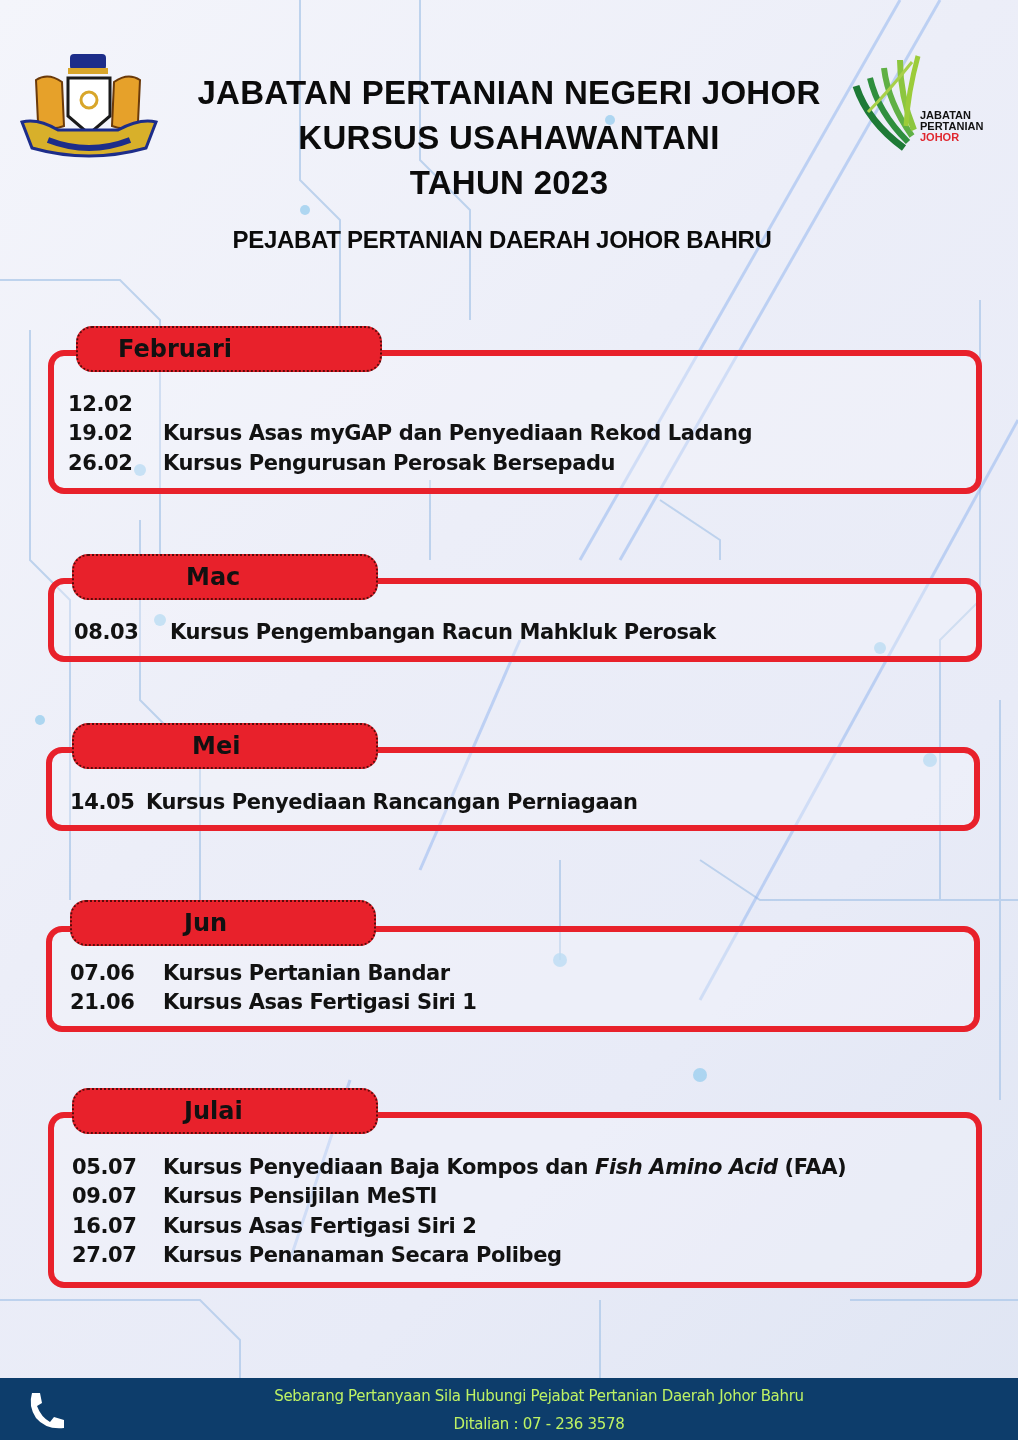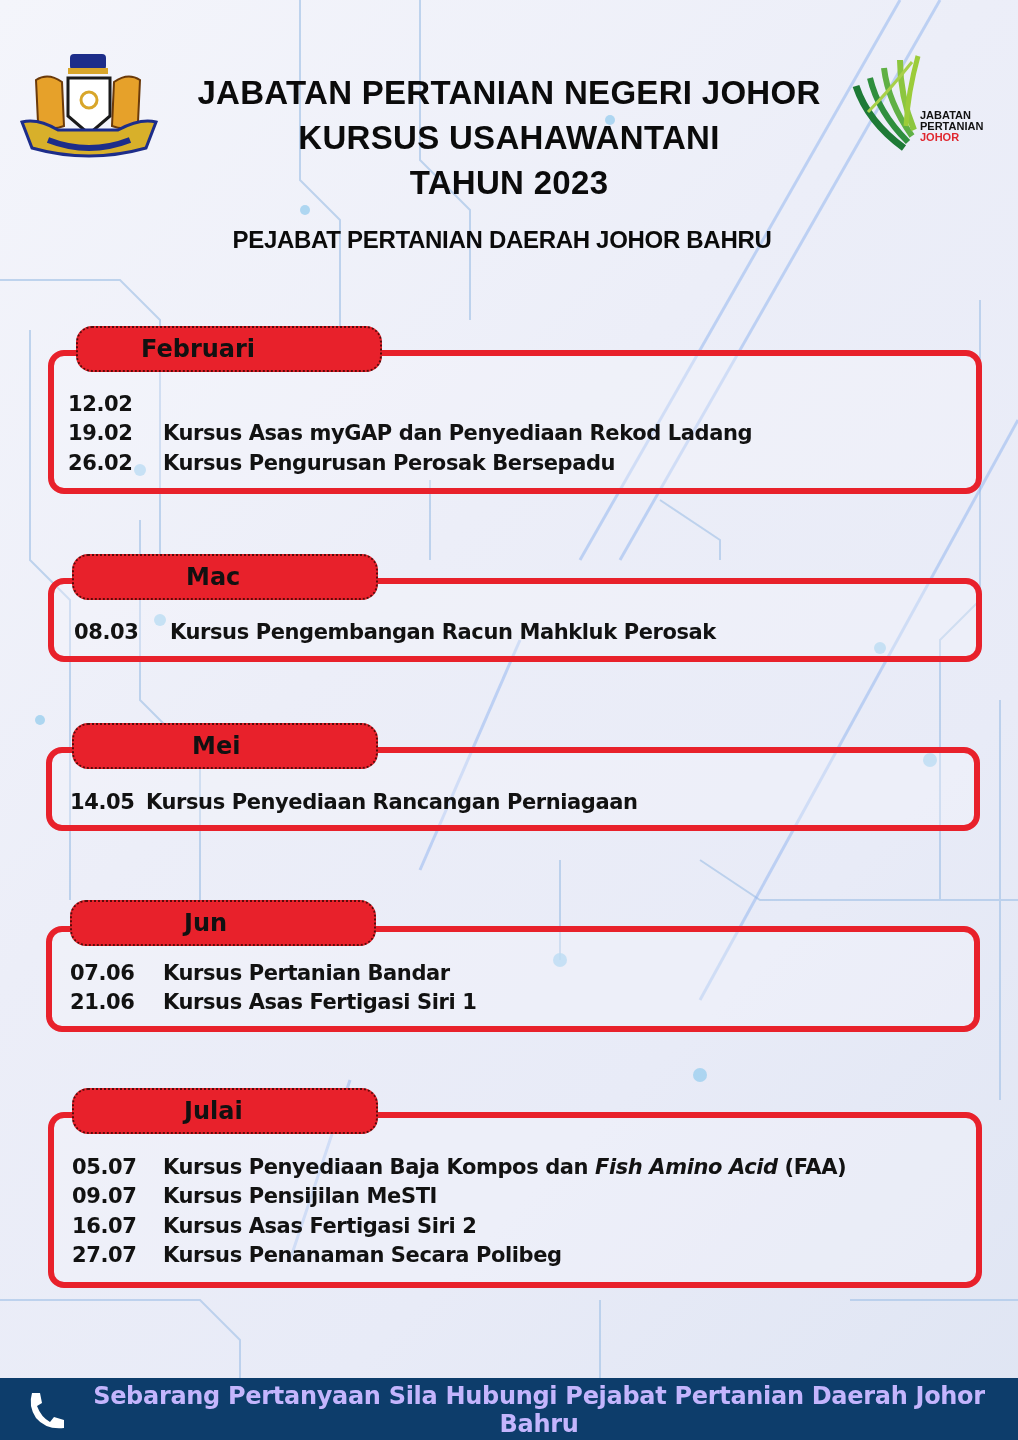--- a/index.html
+++ b/index.html
@@ -19,22 +19,22 @@
     font-family:"Liberation Sans", sans-serif; font-weight:900; font-size:24px; color:#0b0b0b; letter-spacing:-0.3px; }
   .section { position:absolute; z-index:1; }
   .box { position:absolute; left:0; right:0; border:6px solid #e8212b; border-radius:16px; background: rgba(245,246,252,0.35); }
   .tab { position:absolute; height:46px; width:306px; background:#e8212b; border:2px dotted #5a0a0a; border-radius:16px;
     box-sizing:border-box; font-family:"DejaVu Sans", sans-serif; font-weight:bold; font-size:24px; color:#111; line-height:42px; }
   .tab span { display:inline-block; }
   .rows { position:absolute; left:18px; }
   .row { display:flex; height:29.5px; align-items:center; font-family:"DejaVu Sans", sans-serif; font-weight:bold; font-size:21px; color:#121212; letter-spacing:-0.4px; white-space:nowrap; }
   .row .d { width:95px; }
   .row i { font-style:italic; }
-  .footer { position:absolute; left:0; top:1378px; width:1018px; height:62px; background:#0d3d6b; z-index:2; color:#c4b5fd; text-align:center;
-    font-family:"DejaVu Sans", sans-serif; font-weight:bold; font-size:24px; line-height:28px; padding-top:4px; box-sizing:border-box; letter-spacing:-0.3px; }
+  .footer { position:absolute; left:0; top:1378px; width:1018px; height:62px; background:#0d3d6b; z-index:2; color:#bef264; text-align:center;
+    font-family:"DejaVu Sans", sans-serif; font-weight:normal; font-size:15px; line-height:28px; padding-top:4px; box-sizing:border-box; letter-spacing:-0.3px; }
   .phone { position:absolute; left:26px; top:12px; width:42px; height:40px; }
 </style>
 </head>
 <body>
 
 <svg class="bg-lines" width="1018" height="1440" viewBox="0 0 1018 1440">
   <g stroke="#a9c6e8" stroke-width="2" fill="none" opacity="0.7">
     <path d="M300 0 V180 L340 220 V330"></path>
       <path d="M420 0 V160 L470 210 V320"></path>
     <path d="M0 280 H120 L160 320 V600"></path>
@@ -99,21 +99,21 @@
 
 <div class="title">
   <div>JABATAN PERTANIAN NEGERI JOHOR</div>
   <div>KURSUS USAHAWANTANI</div>
   <div>TAHUN 2023</div>
 </div>
 <div class="subtitle">PEJABAT PERTANIAN DAERAH  JOHOR BAHRU</div>
 
 <div class="section" style="left:48px; top:324px; width:934px; height:170px;">
   <div class="box" style="top:26px; bottom:0;"></div>
-  <div class="tab" style="left:28px; top:2px;"><span style="margin-left:63px">Februari</span></div>
+  <div class="tab" style="left:28px; top:2px;"><span style="margin-left:40px">Februari</span></div>
   <div class="rows" style="top:65px; left:20px;">
     <div class="row">
         <span class="d">12.02</span>
       </div>
     <div class="row">
         <span class="d">19.02</span>
         <span>Kursus Asas myGAP dan Penyediaan Rekod Ladang</span>
       </div>
     <div class="row">
         <span class="d">26.02</span>

